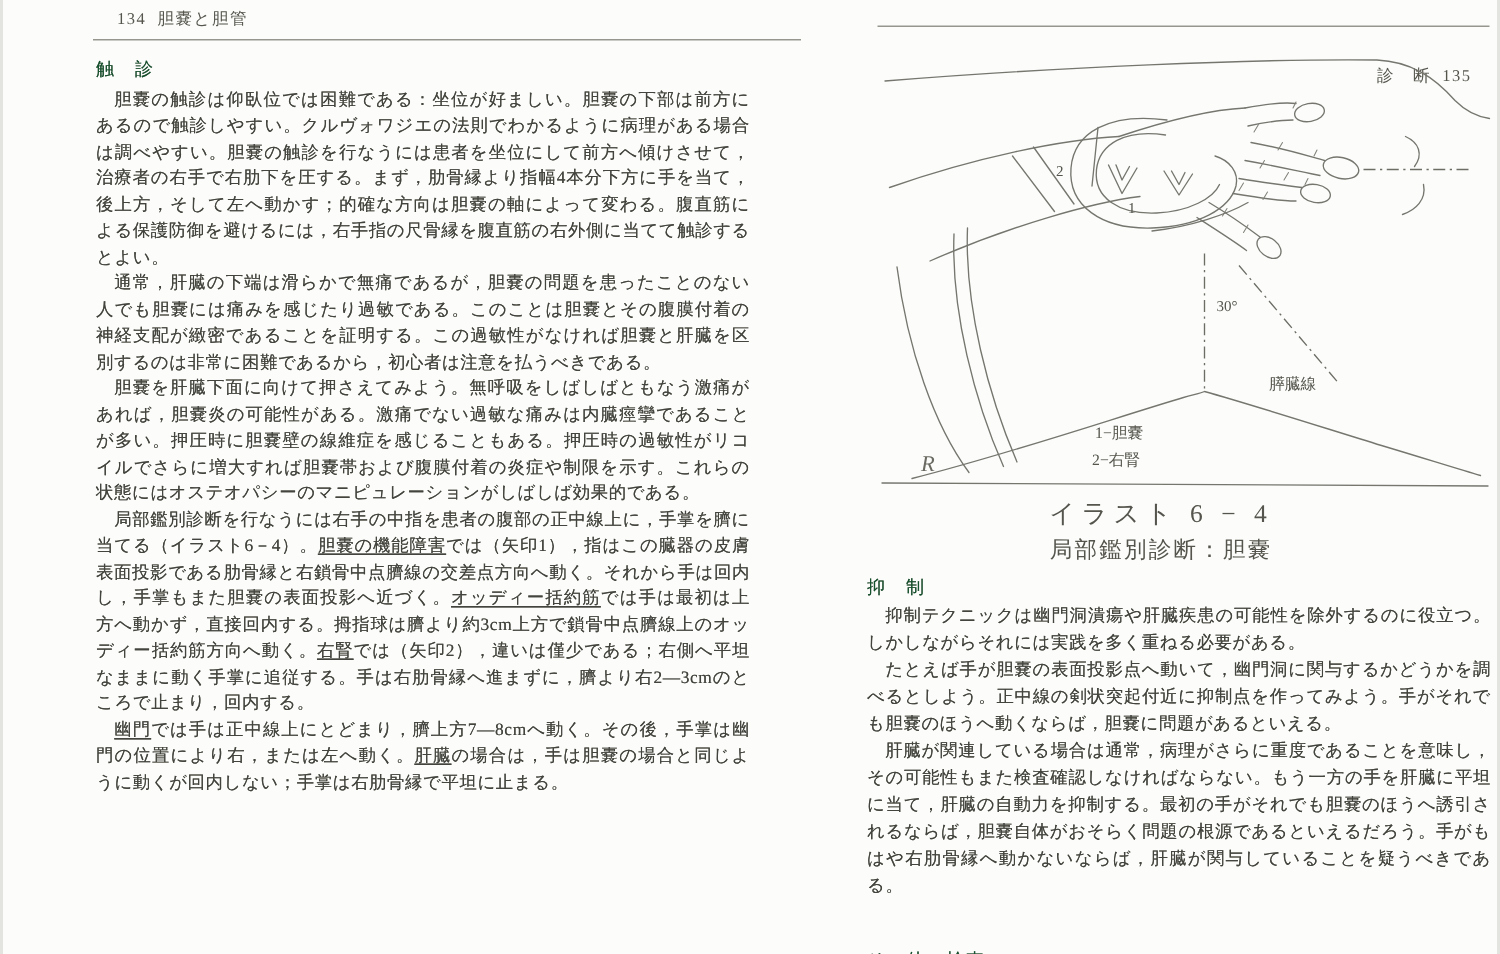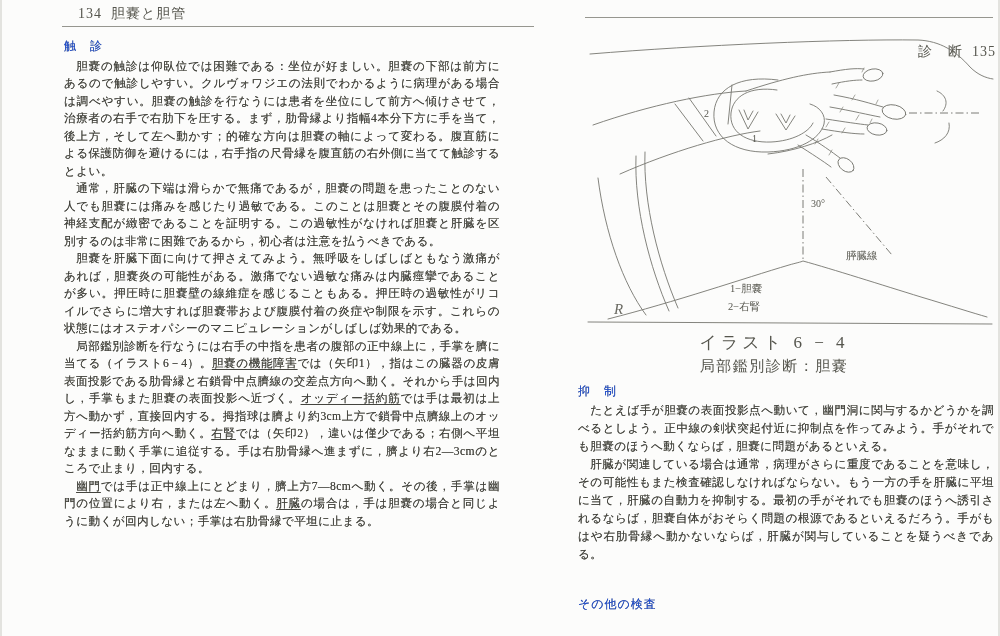--- a/index.html
+++ b/index.html
@@ -3,26 +3,26 @@
 <meta charset="utf-8">
 <style>
   html,body{margin:0;padding:0;}
   body{
     width:1000px;height:636px;position:relative;overflow:hidden;
     background:#fcfcfb;
     font-family:"Liberation Serif","DejaVu Serif",serif;
     color:#45453f;
   }
   .scan-edge{position:absolute;top:0;bottom:0;width:2px;background:#e3e3df;}
-  .page-header{position:absolute;font-size:14px;letter-spacing:1px;color:#55554d;white-space:nowrap;}
+  .page-header{position:absolute;font-size:11px;letter-spacing:1px;color:#55554d;white-space:nowrap;}
   .rule{position:absolute;height:1px;background:#96968f;}
   .body-text{position:absolute;text-align:justify;color:#44443e;}
   .body-text .para{margin:0;text-indent:1.05em;text-shadow:0 0 .4px #6a6a63;}
   .body-text .para.no-indent{text-indent:0;}
-  .body-text h3{margin:4px 0 2px;font-size:12px;font-weight:normal;letter-spacing:1px;color:#1d4ed8;text-shadow:0 0 .4px #6a6a63;}
+  .body-text h3{margin:4px 0 2px;font-size:12px;font-weight:normal;letter-spacing:1px;color:#14532d;text-shadow:0 0 .4px #6a6a63;}
   .left-col{left:64px;top:34px;width:436px;font-size:11.6px;line-height:17.5px;letter-spacing:.4px;}
   .right-col{left:578px;top:378px;width:416px;font-size:11.6px;line-height:18px;letter-spacing:.4px;}
   .u{text-decoration:underline;text-underline-offset:2px;text-decoration-thickness:.8px;}
   .illus{position:absolute;left:580px;top:28px;width:420px;height:310px;}
   .illus svg{display:block;}
   .fig-caption{position:absolute;left:580px;top:331px;width:388px;text-align:center;color:#55554d;}
   .fig-caption .cap1{font-size:17px;letter-spacing:4px;}
   .fig-caption .cap2{font-size:15px;letter-spacing:1.5px;margin-top:3px;}
   .ink{stroke:#76766f;fill:none;stroke-width:.9;stroke-linecap:round;stroke-linejoin:round;}
   .ink-thin{stroke:#82827a;fill:none;stroke-width:.7;stroke-linecap:round;}
@@ -110,20 +110,21 @@
     </svg>
   </div>
   <div class="fig-caption">
     <div class="cap1">イラスト 6 − 4</div>
     <div class="cap2">局部鑑別診断：胆嚢</div>
   </div>
 
   <div class="body-text right-col">
     <h3>抑　制</h3>
     <div>
+        <p class="para"><span>抑制テクニックは幽門洞潰瘍や肝臓疾患の可能性を除外するのに役立つ。しかしながらそれには実践を多く重ねる必要がある。</span></p>
         <p class="para"><span>たとえば手が胆嚢の表面投影点へ動いて，幽門洞に関与するかどうかを調べるとしよう。正中線の剣状突起付近に抑制点を作ってみよう。手がそれでも胆嚢のほうへ動くならば，胆嚢に問題があるといえる。</span></p>
         <p class="para"><span>肝臓が関連している場合は通常，病理がさらに重度であることを意味し，その可能性もまた検査確認しなければならない。もう一方の手を肝臓に平坦に当て，肝臓の自動力を抑制する。最初の手がそれでも胆嚢のほうへ誘引されるならば，胆嚢自体がおそらく問題の根源であるといえるだろう。手がもはや右肋骨縁へ動かないならば，肝臓が関与していることを疑うべきである。</span></p>
       </div>
     <h3 style="margin-top:31px;">その他の検査</h3>
     <div>
         <p class="para"></p>
       </div>
   </div>
 </div>
 

